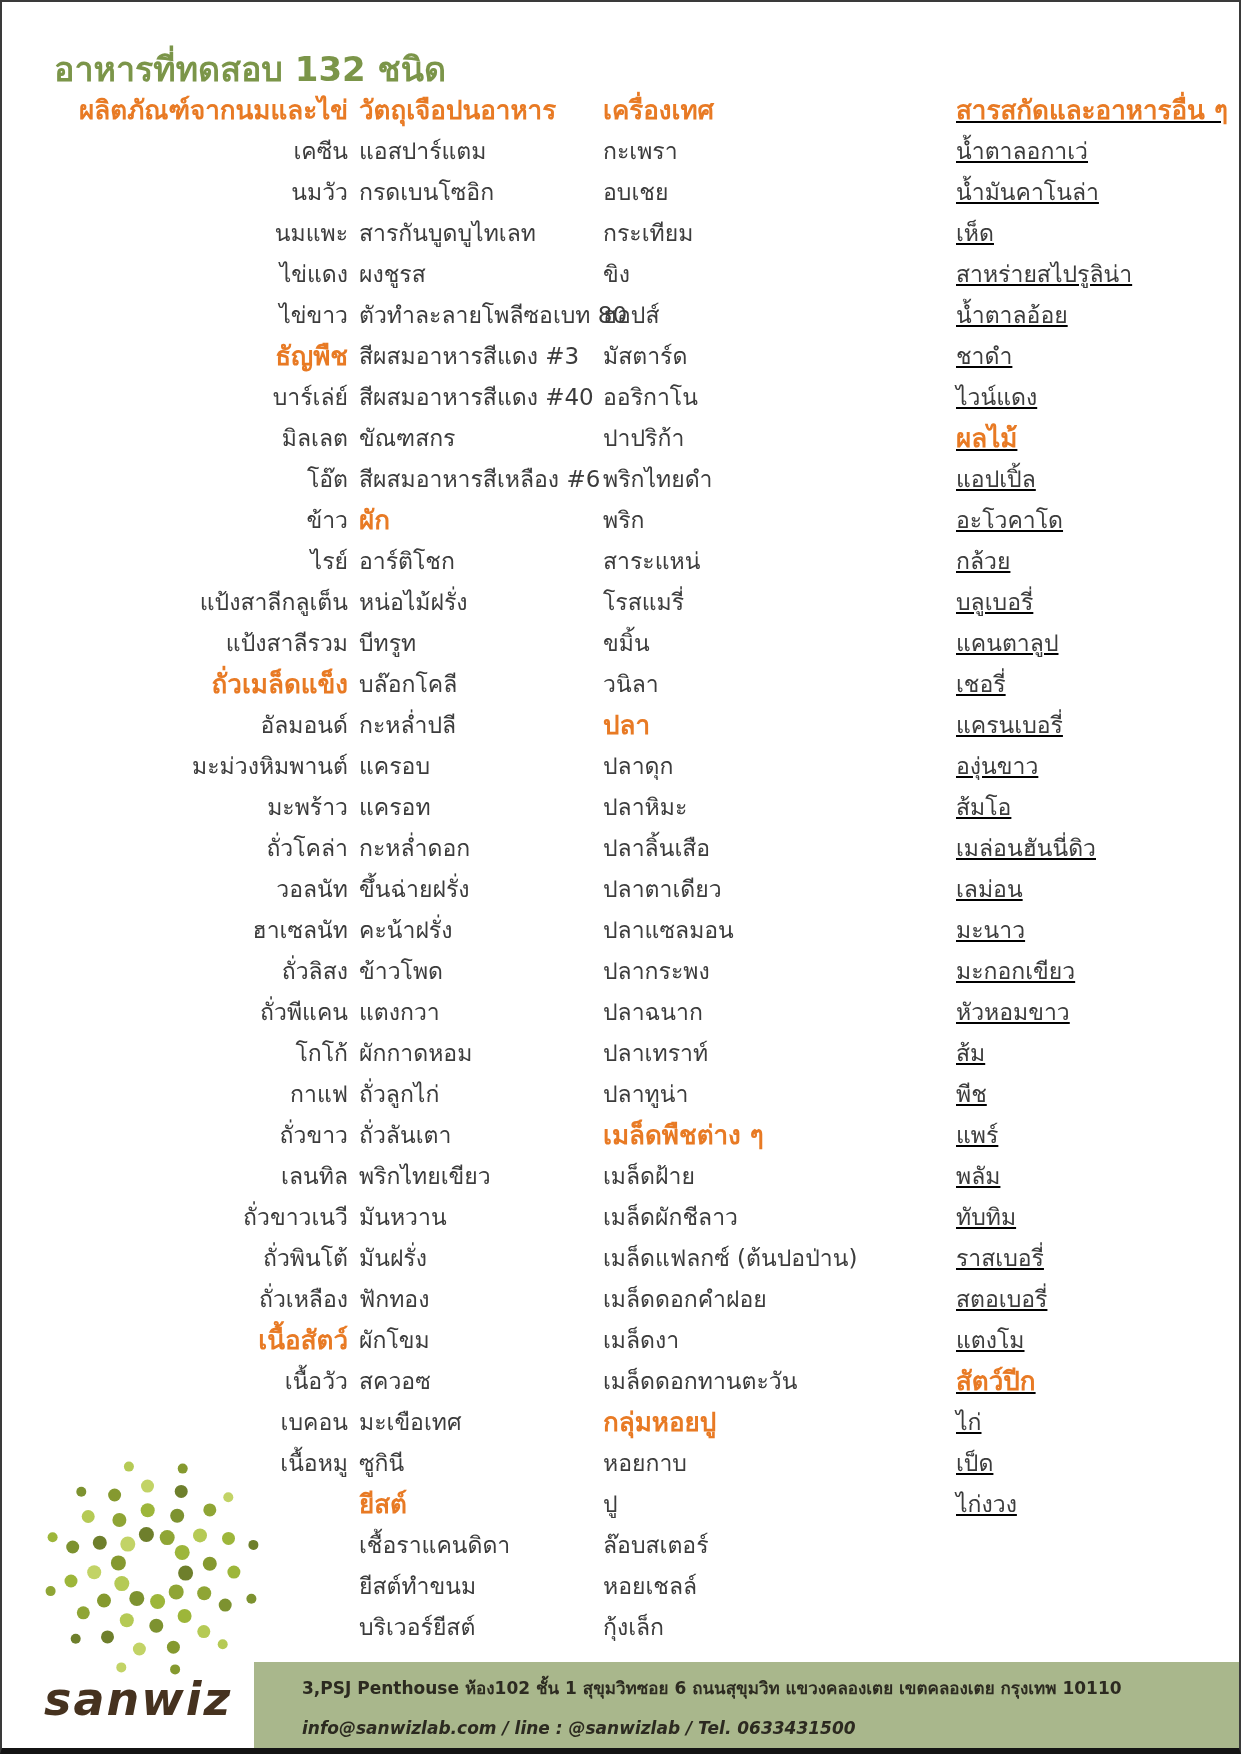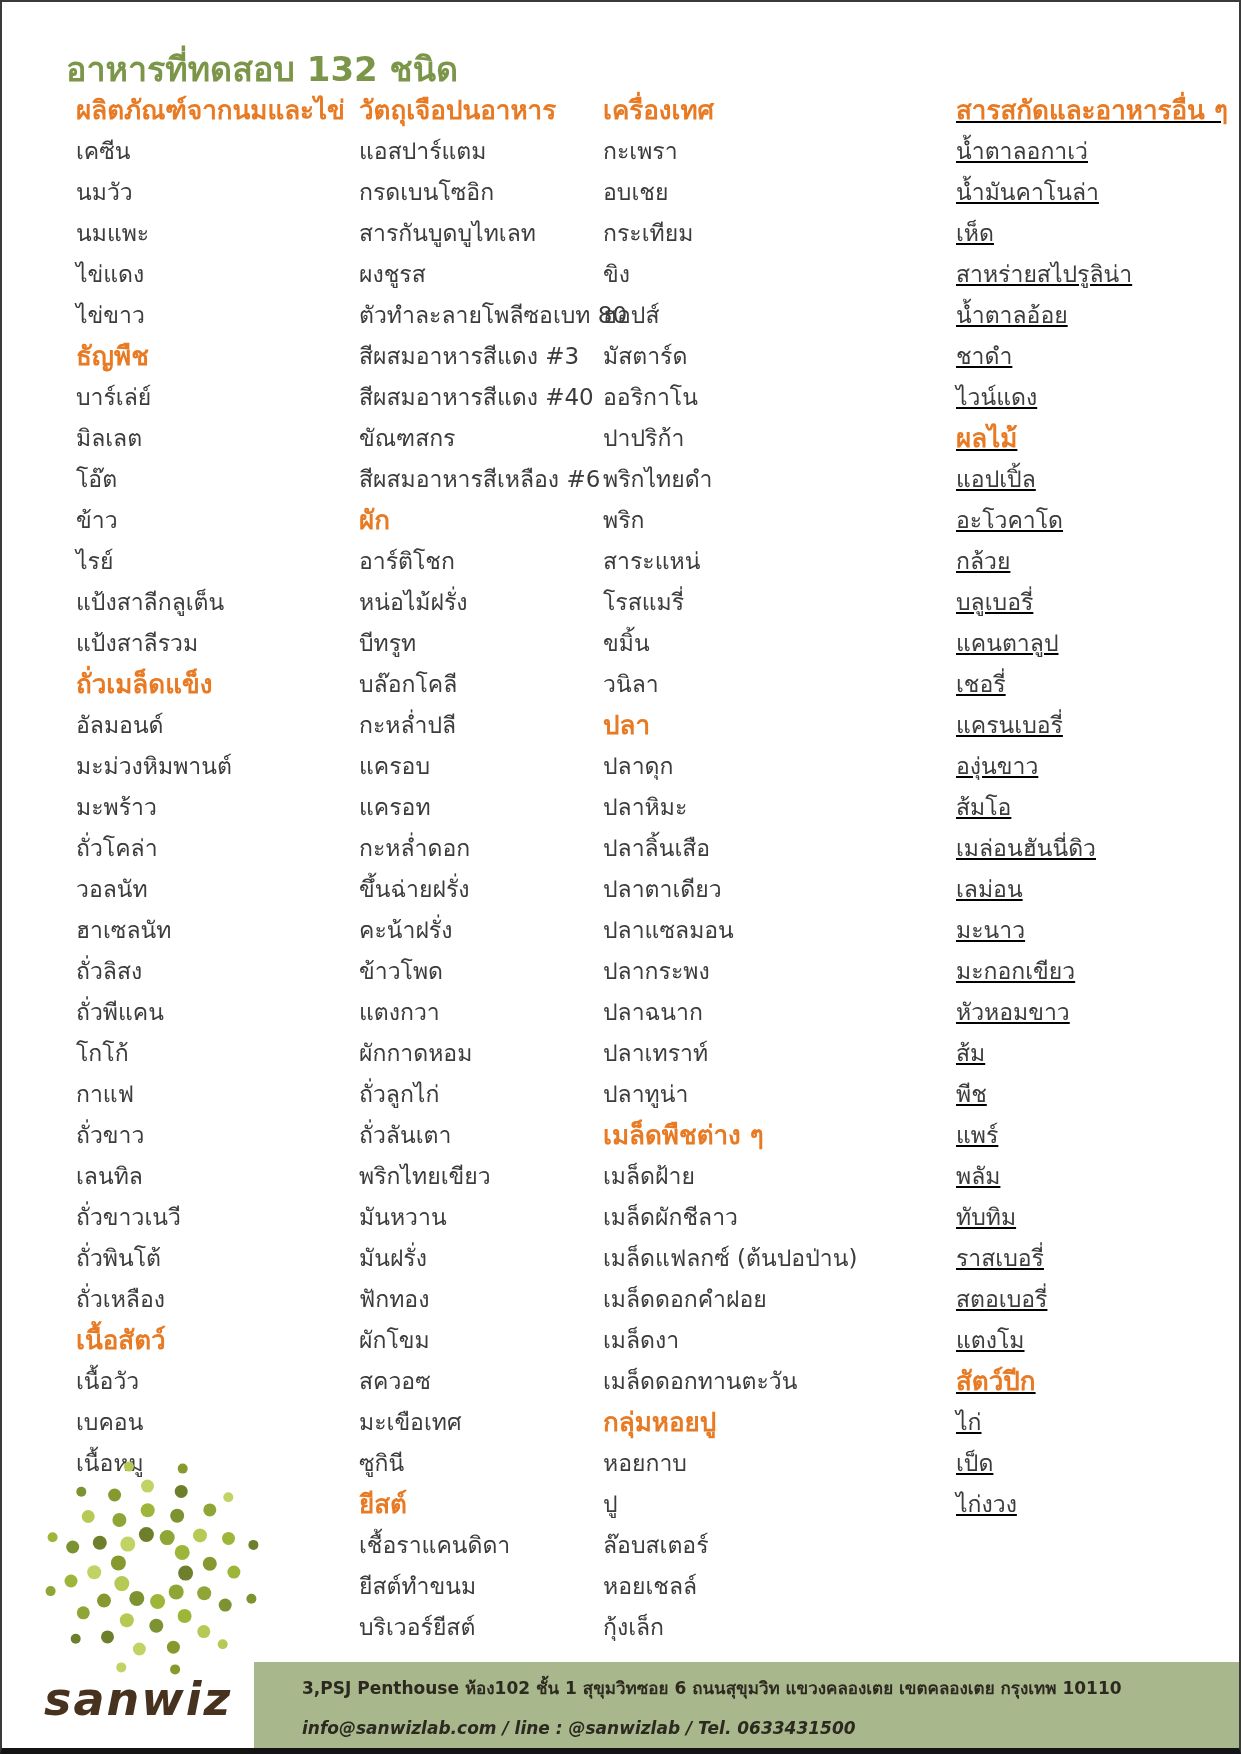--- a/index.html
+++ b/index.html
@@ -10,26 +10,26 @@
     background:#ffffff;
     box-sizing:border-box;
     border-left:2px solid #3a3a3a;
     border-top:2px solid #3a3a3a;
     border-right:2px solid #3a3a3a;
     border-bottom:6px solid #141414;
     font-family:"DejaVu Sans",sans-serif;
     overflow:hidden;
   }
   .title{
-    position:absolute;left:64px;top:40px;
+    position:absolute;left:52px;top:40px;
     font-size:34px;font-weight:bold;color:#7b9549;
     white-space:nowrap;
   }
   .col{position:absolute;top:88px;}
-  .col-1{left:74px;width:290px;}
+  .col-1{left:56px;width:290px;text-align:right;}
   .col-2{left:357px;width:245px;}
   .col-3{left:601px;width:312px;}
   .col-4{left:954px;width:305px;text-decoration:underline;}
   .row{height:41px;line-height:41px;white-space:nowrap;}
   .row.header{color:#e87a24;font-weight:bold;font-size:26px;}
   .row.item{color:#3c3c3c;font-size:23px;}
 
   .footer-bar{
     position:absolute;left:252px;right:0;top:1660px;bottom:0;
     background:#a9b78c;

